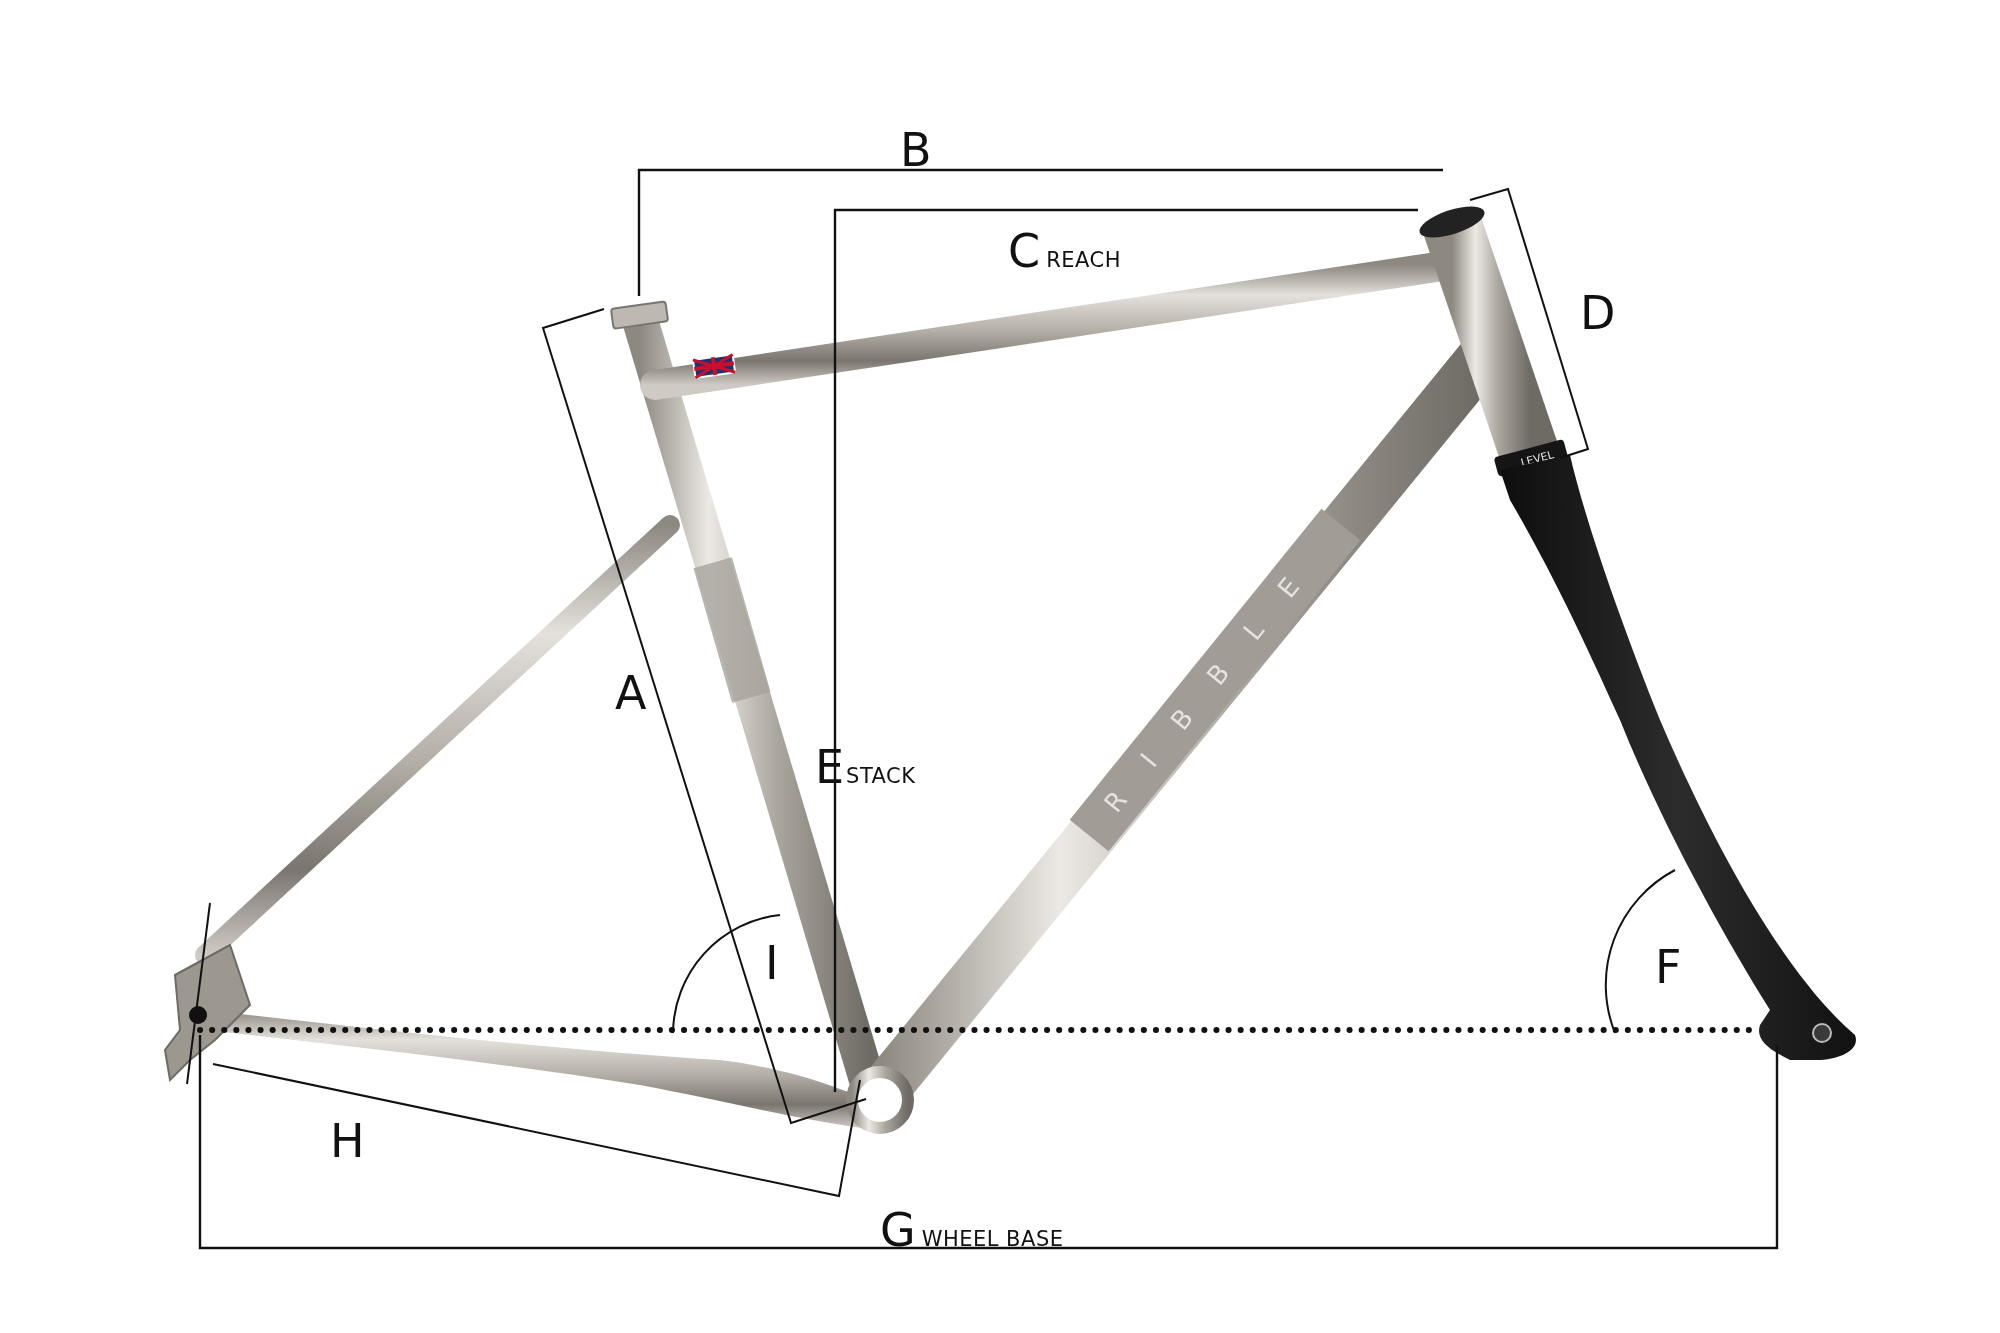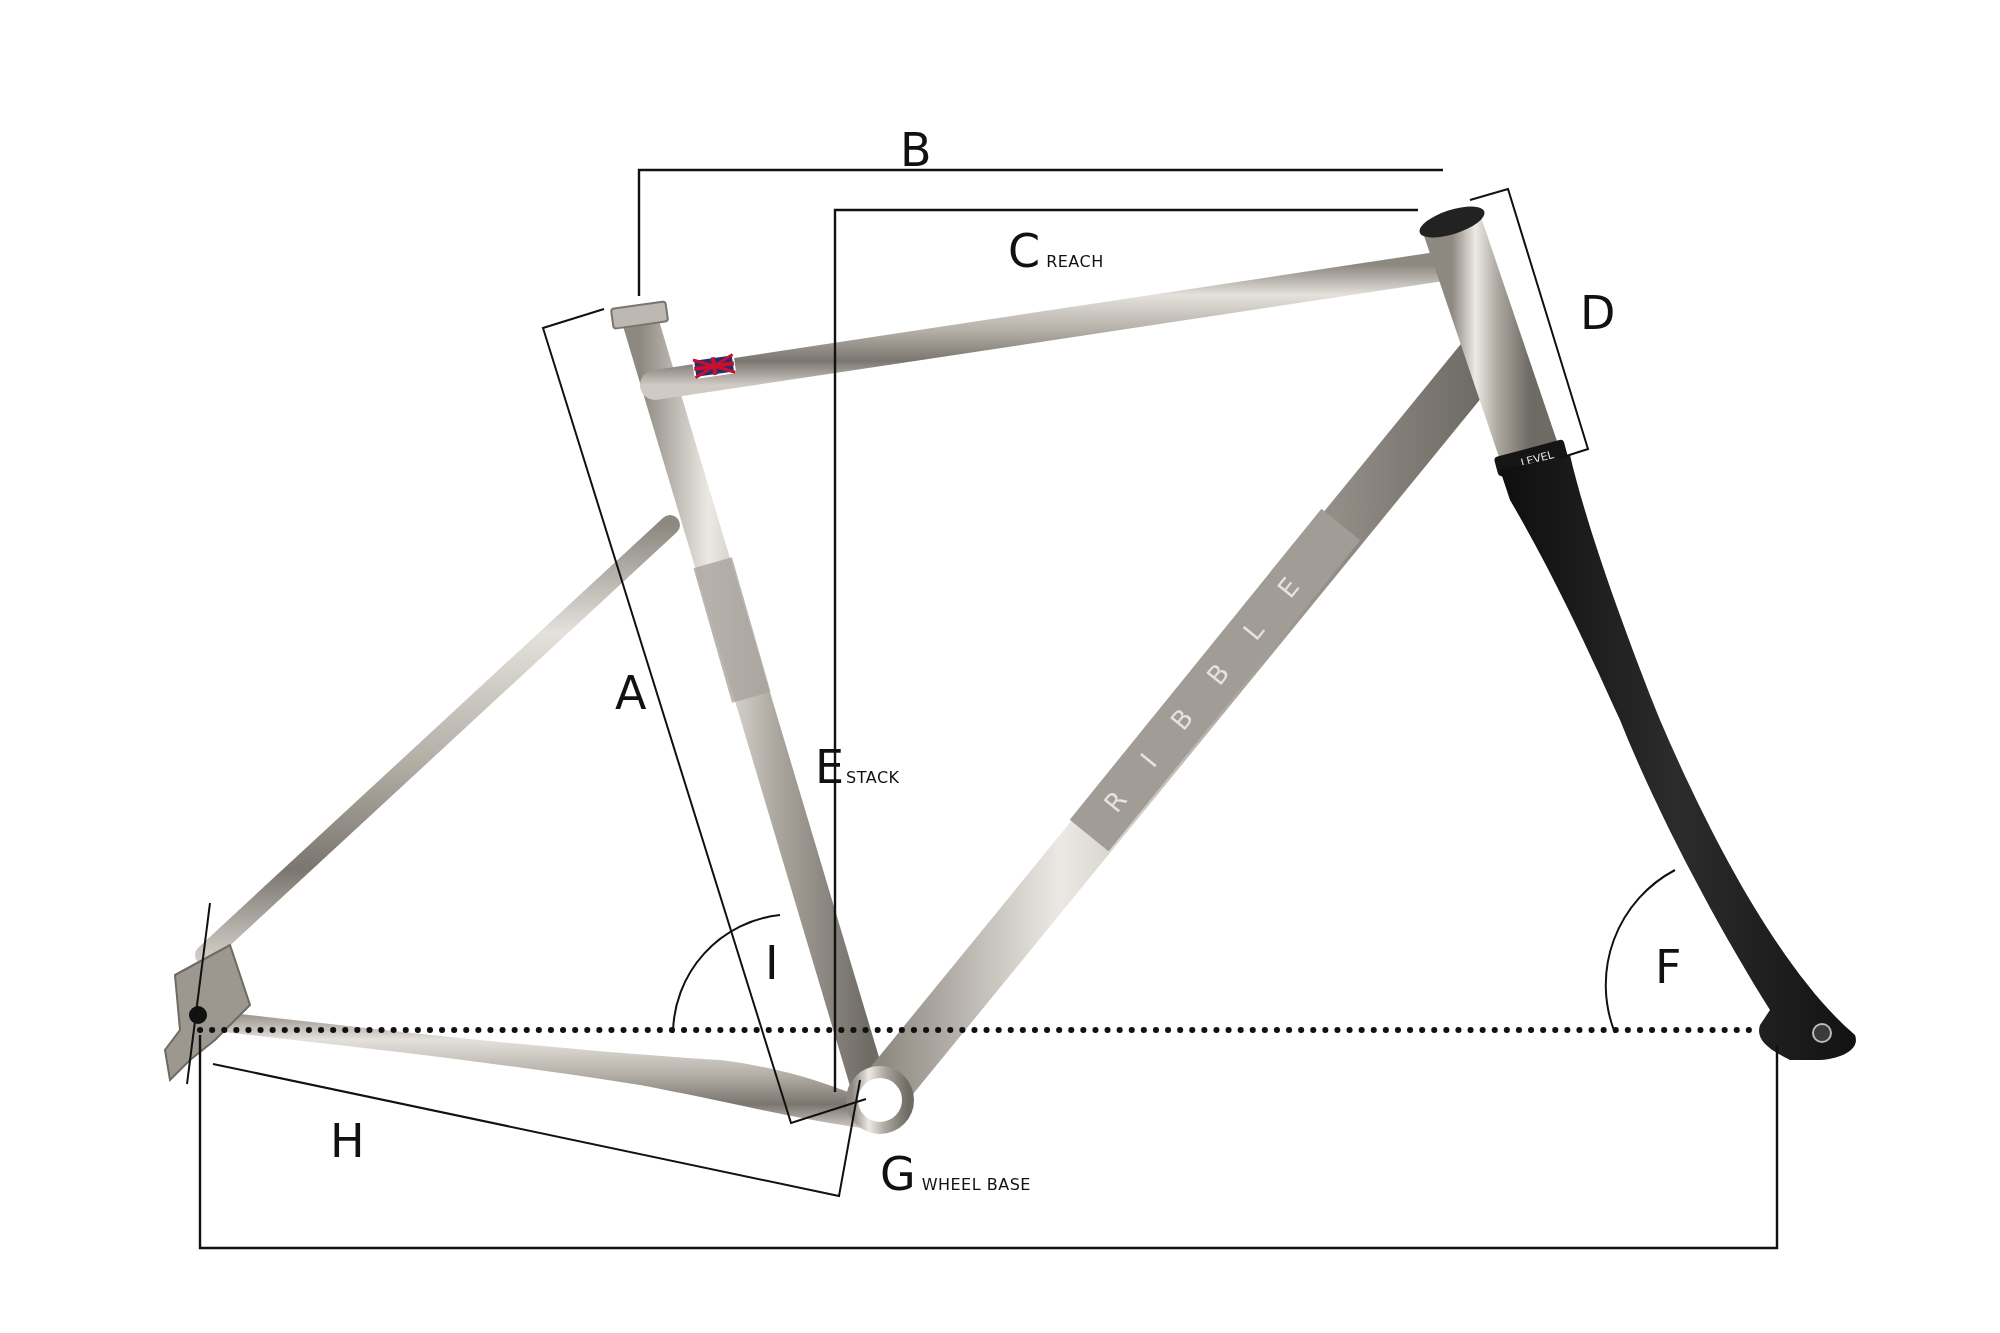--- a/index.html
+++ b/index.html
@@ -1,20 +1,20 @@
 <!DOCTYPE html>
 <html><head>
 <meta charset="utf-8">
 <style>
   html, body { margin: 0; padding: 0; background: #ffffff; }
   body { width: 2000px; height: 1333px; overflow: hidden; position: relative; font-family: "DejaVu Sans", sans-serif; }
   #canvas { position: absolute; left: 0; top: 0; width: 2000px; height: 1333px; }
   .lbl { position: absolute; color: #111; font-family: "DejaVu Sans", sans-serif; line-height: 1; white-space: nowrap; }
   .big { font-size: 46px; font-weight: 400; }
-  .sub { font-size: 16px; margin-left: 6px; letter-spacing: 0.5px; }
+  .sub { font-size: 21px; margin-left: 6px; letter-spacing: 0.5px; }
   .dim { stroke: #111; stroke-width: 2.4; fill: none; }
   .dimthin { stroke: #111; stroke-width: 2; fill: none; }
 </style>
 </head>
 <body>
 
 <svg id="canvas" viewBox="0 0 2000 1333" xmlns="http://www.w3.org/2000/svg">
   <defs>
     <linearGradient id="ti" x1="0" y1="0" x2="0" y2="1">
       <stop offset="0" stop-color="#8d8880"></stop>
@@ -119,15 +119,15 @@
 </div>
 <div class="lbl" style="left:765px; top:940px;">
   <span class="big">I</span>
 </div>
 <div class="lbl" style="left:1655px; top:944px;">
   <span class="big">F</span>
 </div>
 <div class="lbl" style="left:330px; top:1118px;">
   <span class="big">H</span>
 </div>
-<div class="lbl" style="left:880px; top:1151px;">
+<div class="lbl" style="left:880px; top:1207px;">
   <span class="big">G</span><span class="sub">WHEEL BASE</span>
 </div>
 
 </body></html>

